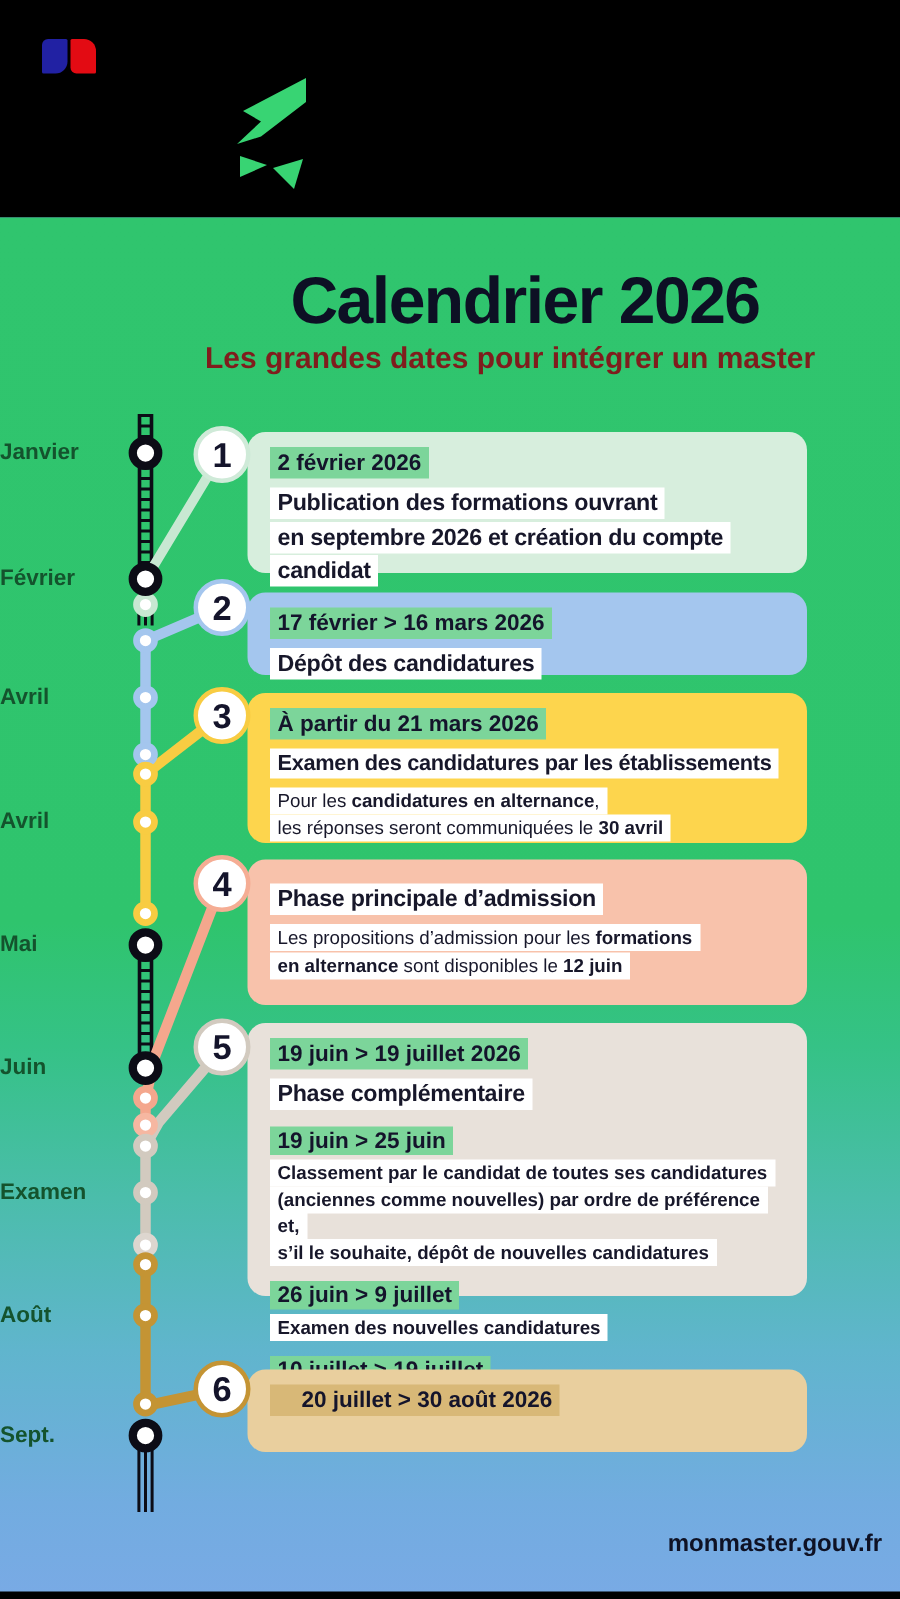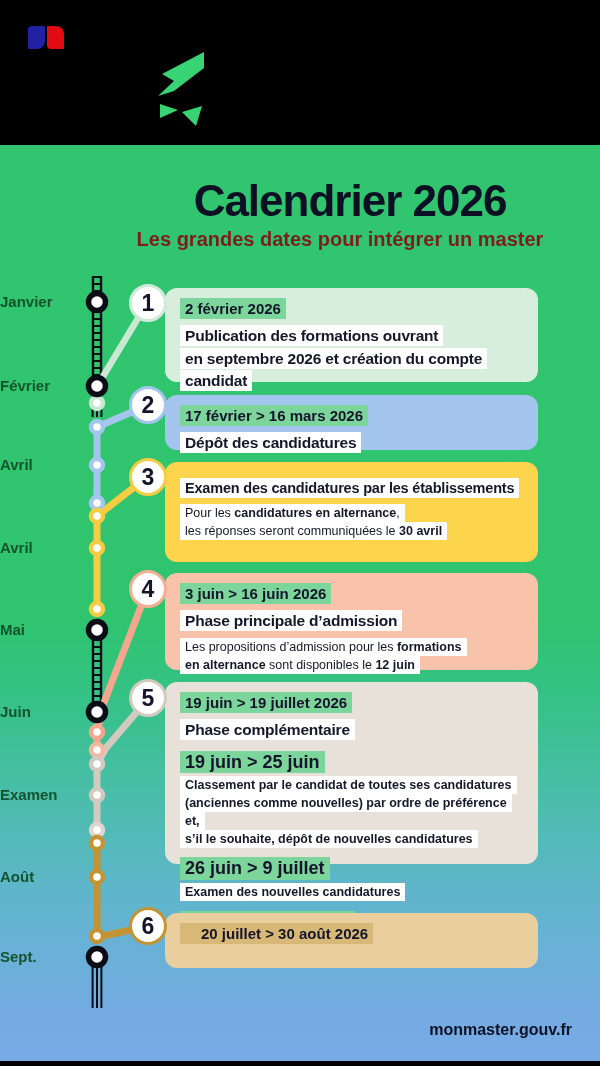--- a/index.html
+++ b/index.html
@@ -19,41 +19,41 @@
   .bottom-bar{position:absolute;left:0;bottom:0;width:600px;height:5px;background:#000;}
   .page-title{
     position:absolute;left:120px;top:176px;width:460px;text-align:center;
     font-size:44px;font-weight:800;letter-spacing:-1px;color:#0d1024;
   }
   .page-subtitle{
     position:absolute;left:100px;top:228px;width:480px;text-align:center;
     font-size:20px;font-weight:700;color:#7f1d1d;
   }
   .footer-url{
-    position:absolute;right:28px;top:1021px;font-size:16px;font-weight:800;color:#0e1124;
+    position:absolute;right:12px;top:1021px;font-size:16px;font-weight:800;color:#0e1124;
   }
   .timeline-svg{position:absolute;left:0;top:0;pointer-events:none;}
   .month{
     position:absolute;left:0;width:78px;text-align:left;
     font-size:15px;font-weight:800;color:#14532d;
   }
   .badge{
     position:absolute;width:38px;height:38px;border-radius:50%;background:#fff;
     display:flex;align-items:center;justify-content:center;
     font-size:23px;font-weight:800;color:#14142b;box-sizing:border-box;border:3px solid #ccc;
   }
   .card{
     position:absolute;left:165px;width:373px;border-radius:12px;box-sizing:border-box;
     padding:10px 14px 10px 15px;color:#17172a;
   }
   .chip{
     display:inline-block;background:#7cd59a;color:#14142b;
     font-size:15px;font-weight:800;padding:2px 5px;line-height:1.15;
   }
-  .chip.small{font-size:18px;padding:1px 5px;}
+  .chip.small{font-size:15px;padding:1px 5px;}
   .chip.tan{background:#d8b877;padding-left:21px;}
   .card-title{margin-top:6px;font-size:15.5px;font-weight:800;line-height:1.45;white-space:pre-line;letter-spacing:-0.2px;}
   .card-body{margin-top:5px;font-size:12.5px;font-weight:400;line-height:1.45;white-space:pre-line;}
   .card-body b{font-weight:800;}
   .sub-text{margin-top:4px;font-size:12.5px;font-weight:700;line-height:1.42;white-space:pre-line;}
   .sub-chip-row{margin-top:9px;}
   .hl{
     background:#fff;padding:2px 5px;
     -webkit-box-decoration-break:clone;box-decoration-break:clone;
   }
@@ -145,27 +145,27 @@
 en septembre 2026 et création du compte
 candidat</span></div>
 </div>
 
 <div class="card" style="top:395px;height:55px;background:#a4c6ee;">
   <span class="chip">17 février &gt; 16 mars 2026</span>
   <div class="card-title"><span class="hl">Dépôt des candidatures</span></div>
 </div>
 
 <div class="card" style="top:462px;height:100px;background:#fdd54d;">
+  <span class="chip">À partir du 21 mars 2026</span>
   <div class="card-title" style="font-size:14.5px;"><span class="hl">Examen des candidatures par les établissements</span></div>
   <div class="card-body"><span class="hl"><span>Pour les </span><b>candidatures en alternance</b><span>,
 les réponses seront communiquées le </span><b>30 avril</b></span></div>
 </div>
 
 <div class="card" style="top:573px;height:97px;background:#f8c2ab;">
-  <span class="chip">3 juin &gt; 16 juin 2026</span>
   <div class="card-title"><span class="hl">Phase principale d’admission</span></div>
   <div class="card-body"><span class="hl"><span>Les propositions d’admission pour les </span><b>formations
 en alternance</b><span> sont disponibles le </span><b>12 juin</b></span></div>
 </div>
 
 <div class="card" style="top:682px;height:182px;background:#e8e1da;">
   <span class="chip">19 juin &gt; 19 juillet 2026</span>
   <div class="card-title"><span class="hl">Phase complémentaire</span></div>
 
   <div class="sub-chip-row">

